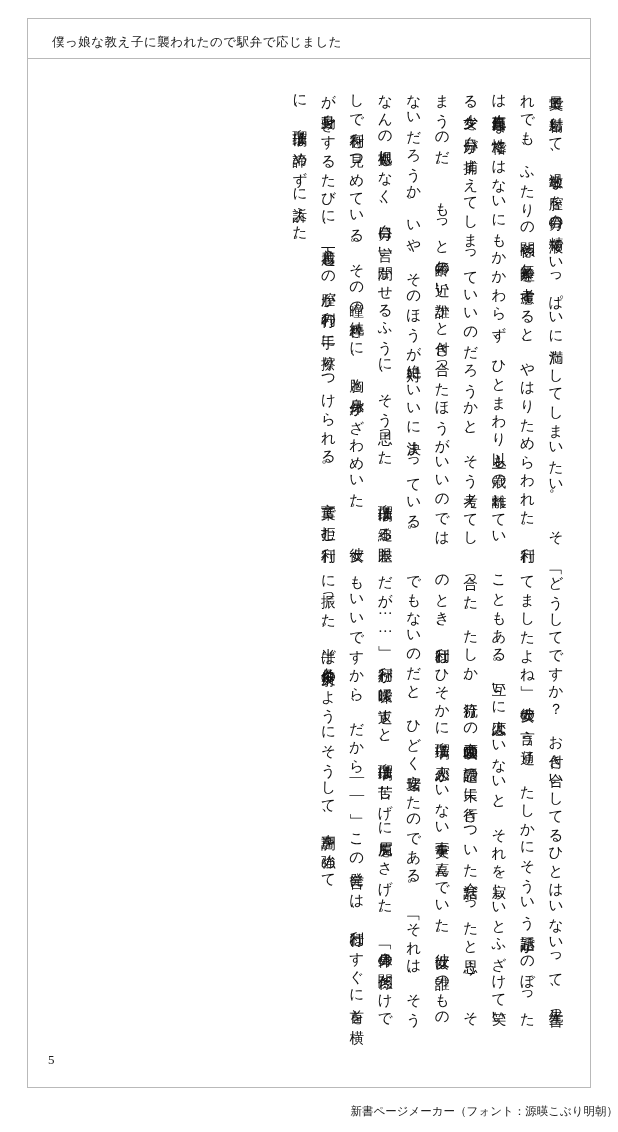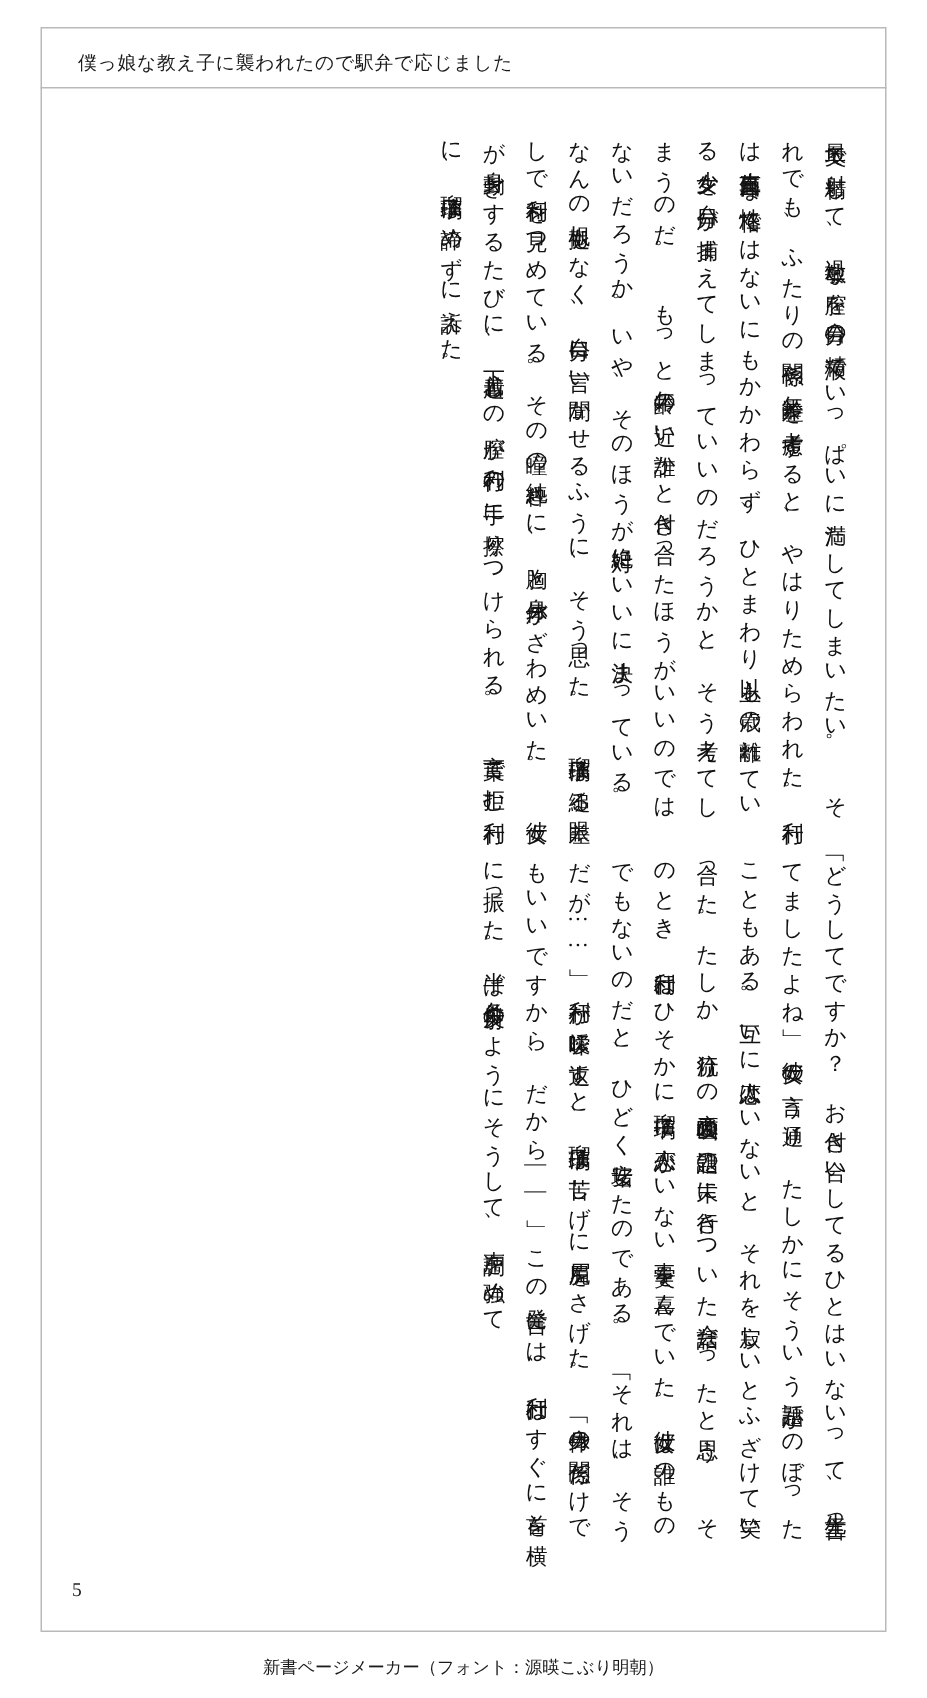--- a/index.html
+++ b/index.html
@@ -88,21 +88,21 @@
     top: 1052px;
     font-size: 13px;
     color: #1a1a1a;
   }
 
   .footer {
     position: absolute;
     left: 0;
     top: 1104px;
     width: 618px;
-    text-align: center;
+    text-align: right;
     font-size: 11.5px;
     color: #1a1a1a;
   }
 </style>
 </head>
 <body>
 
 <div class="page">
 
   <div class="page-frame"></div>

